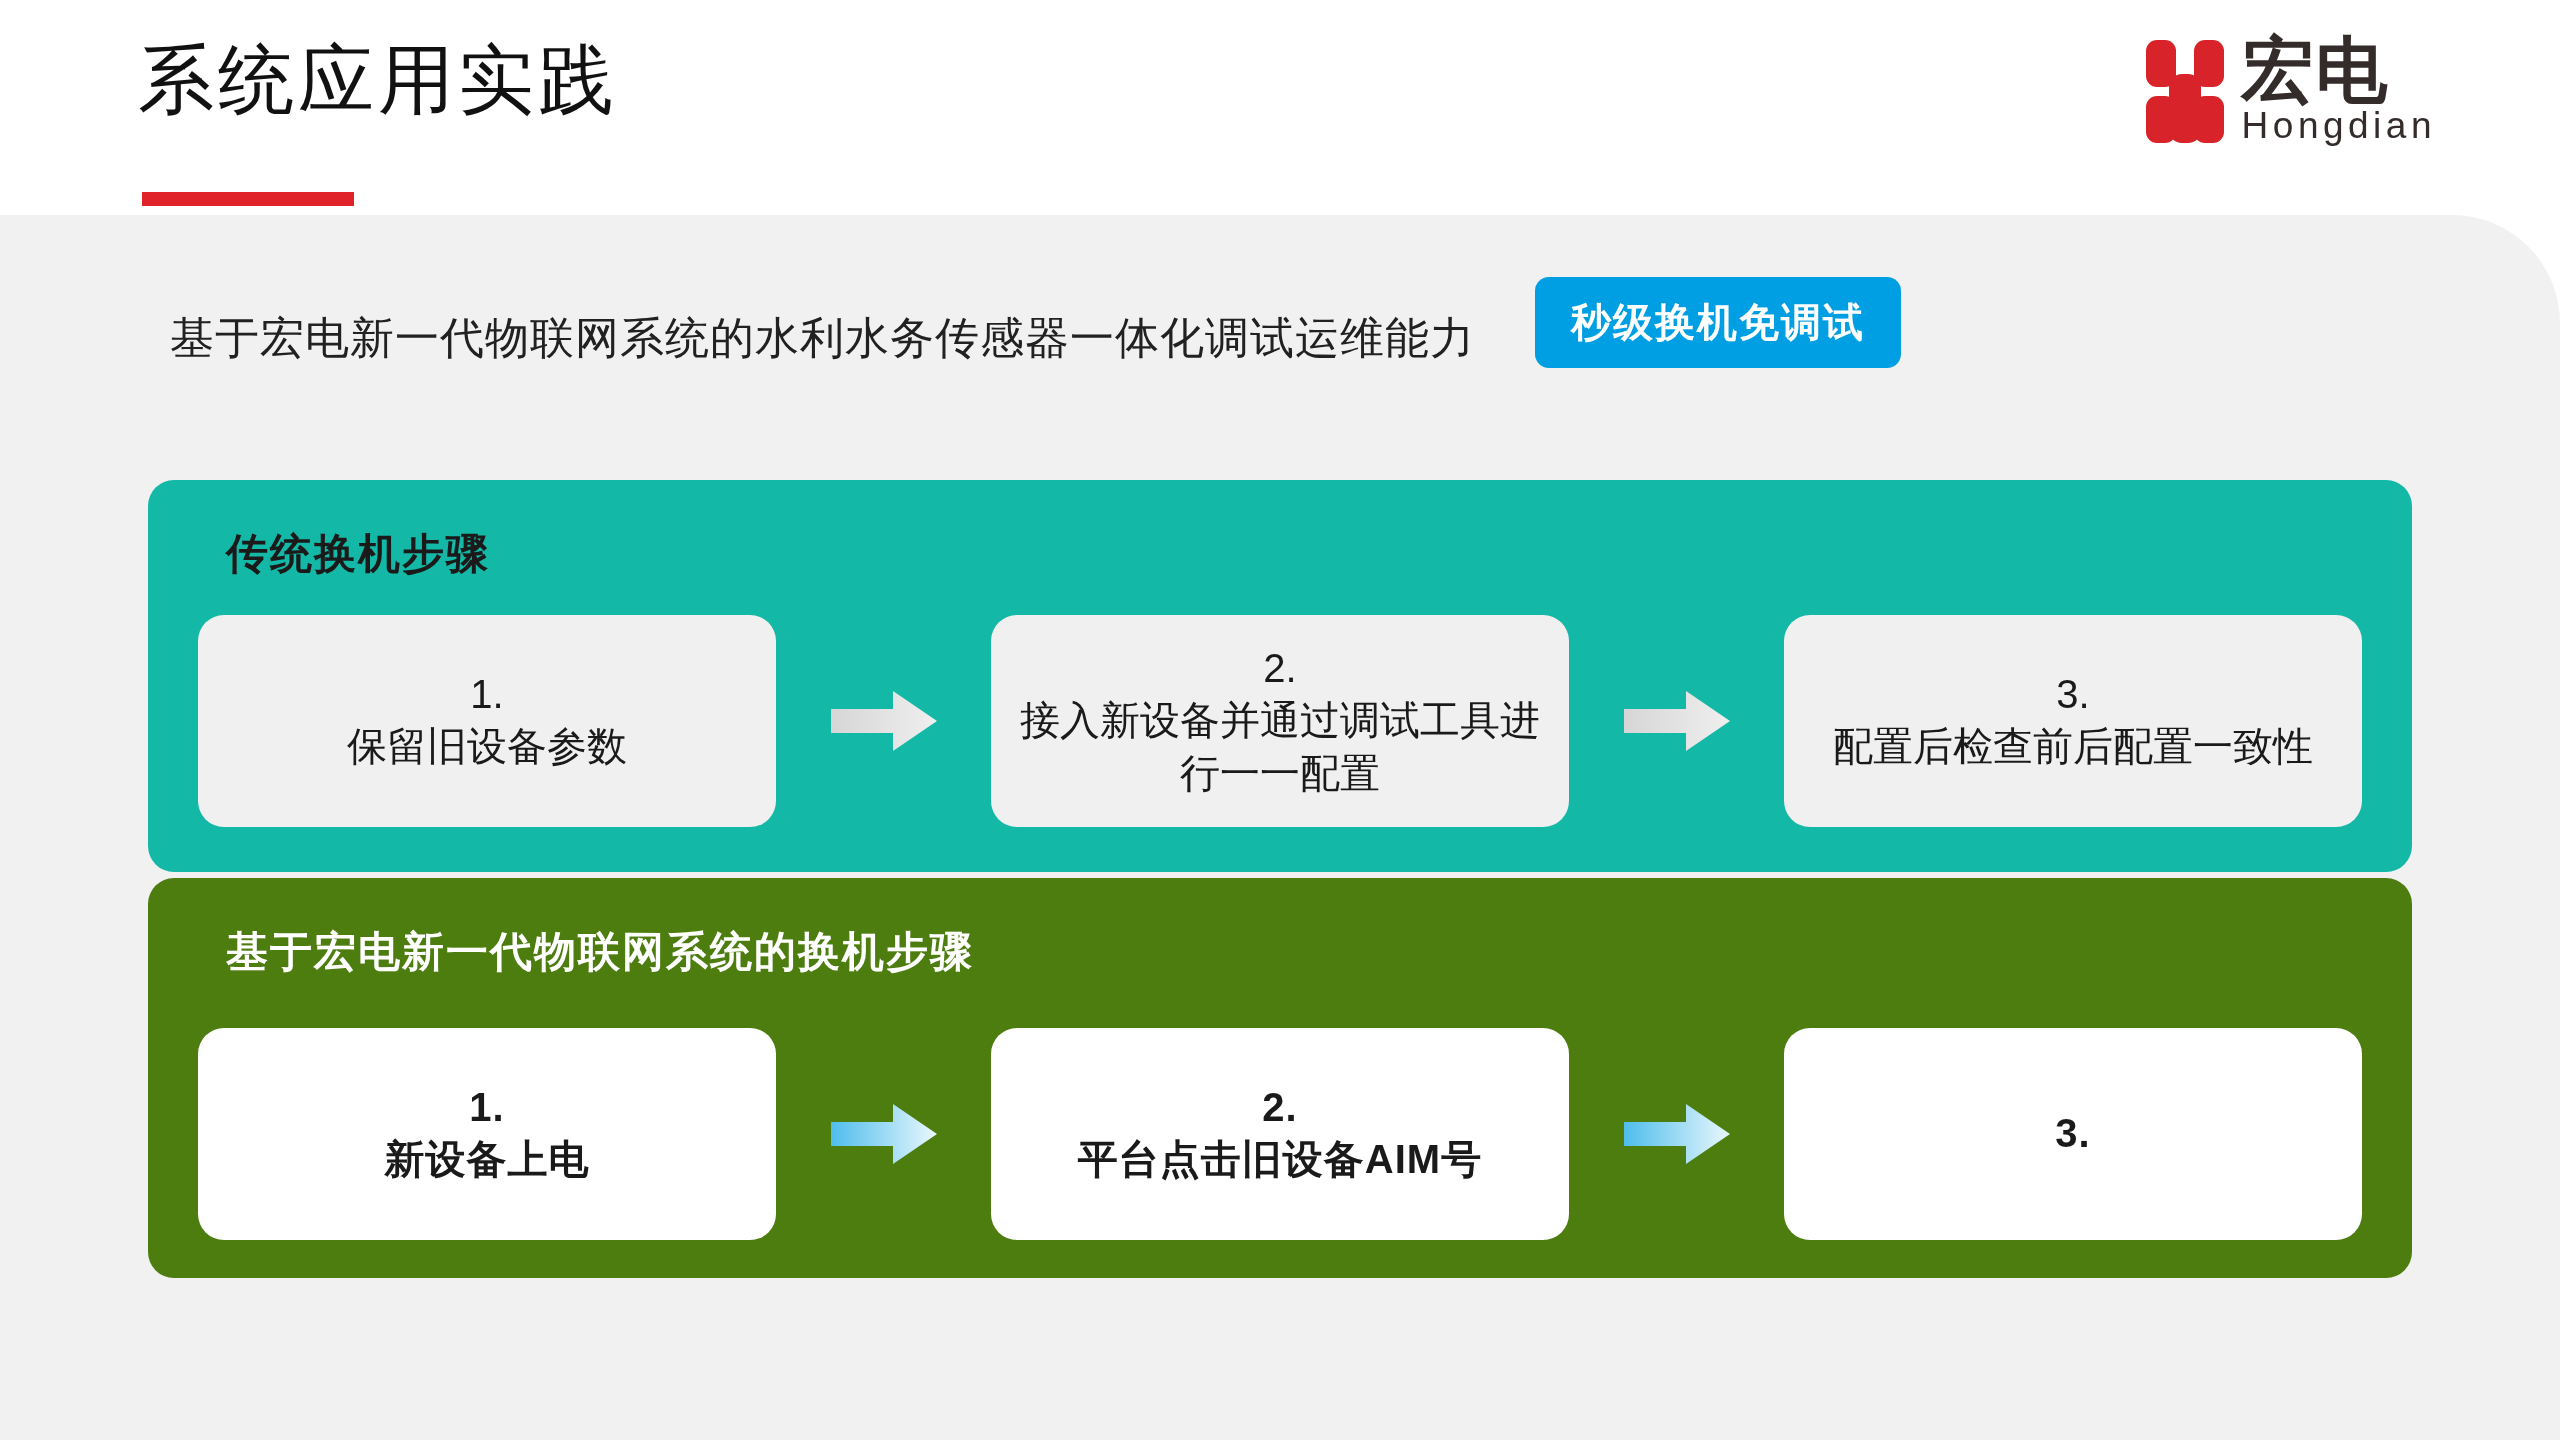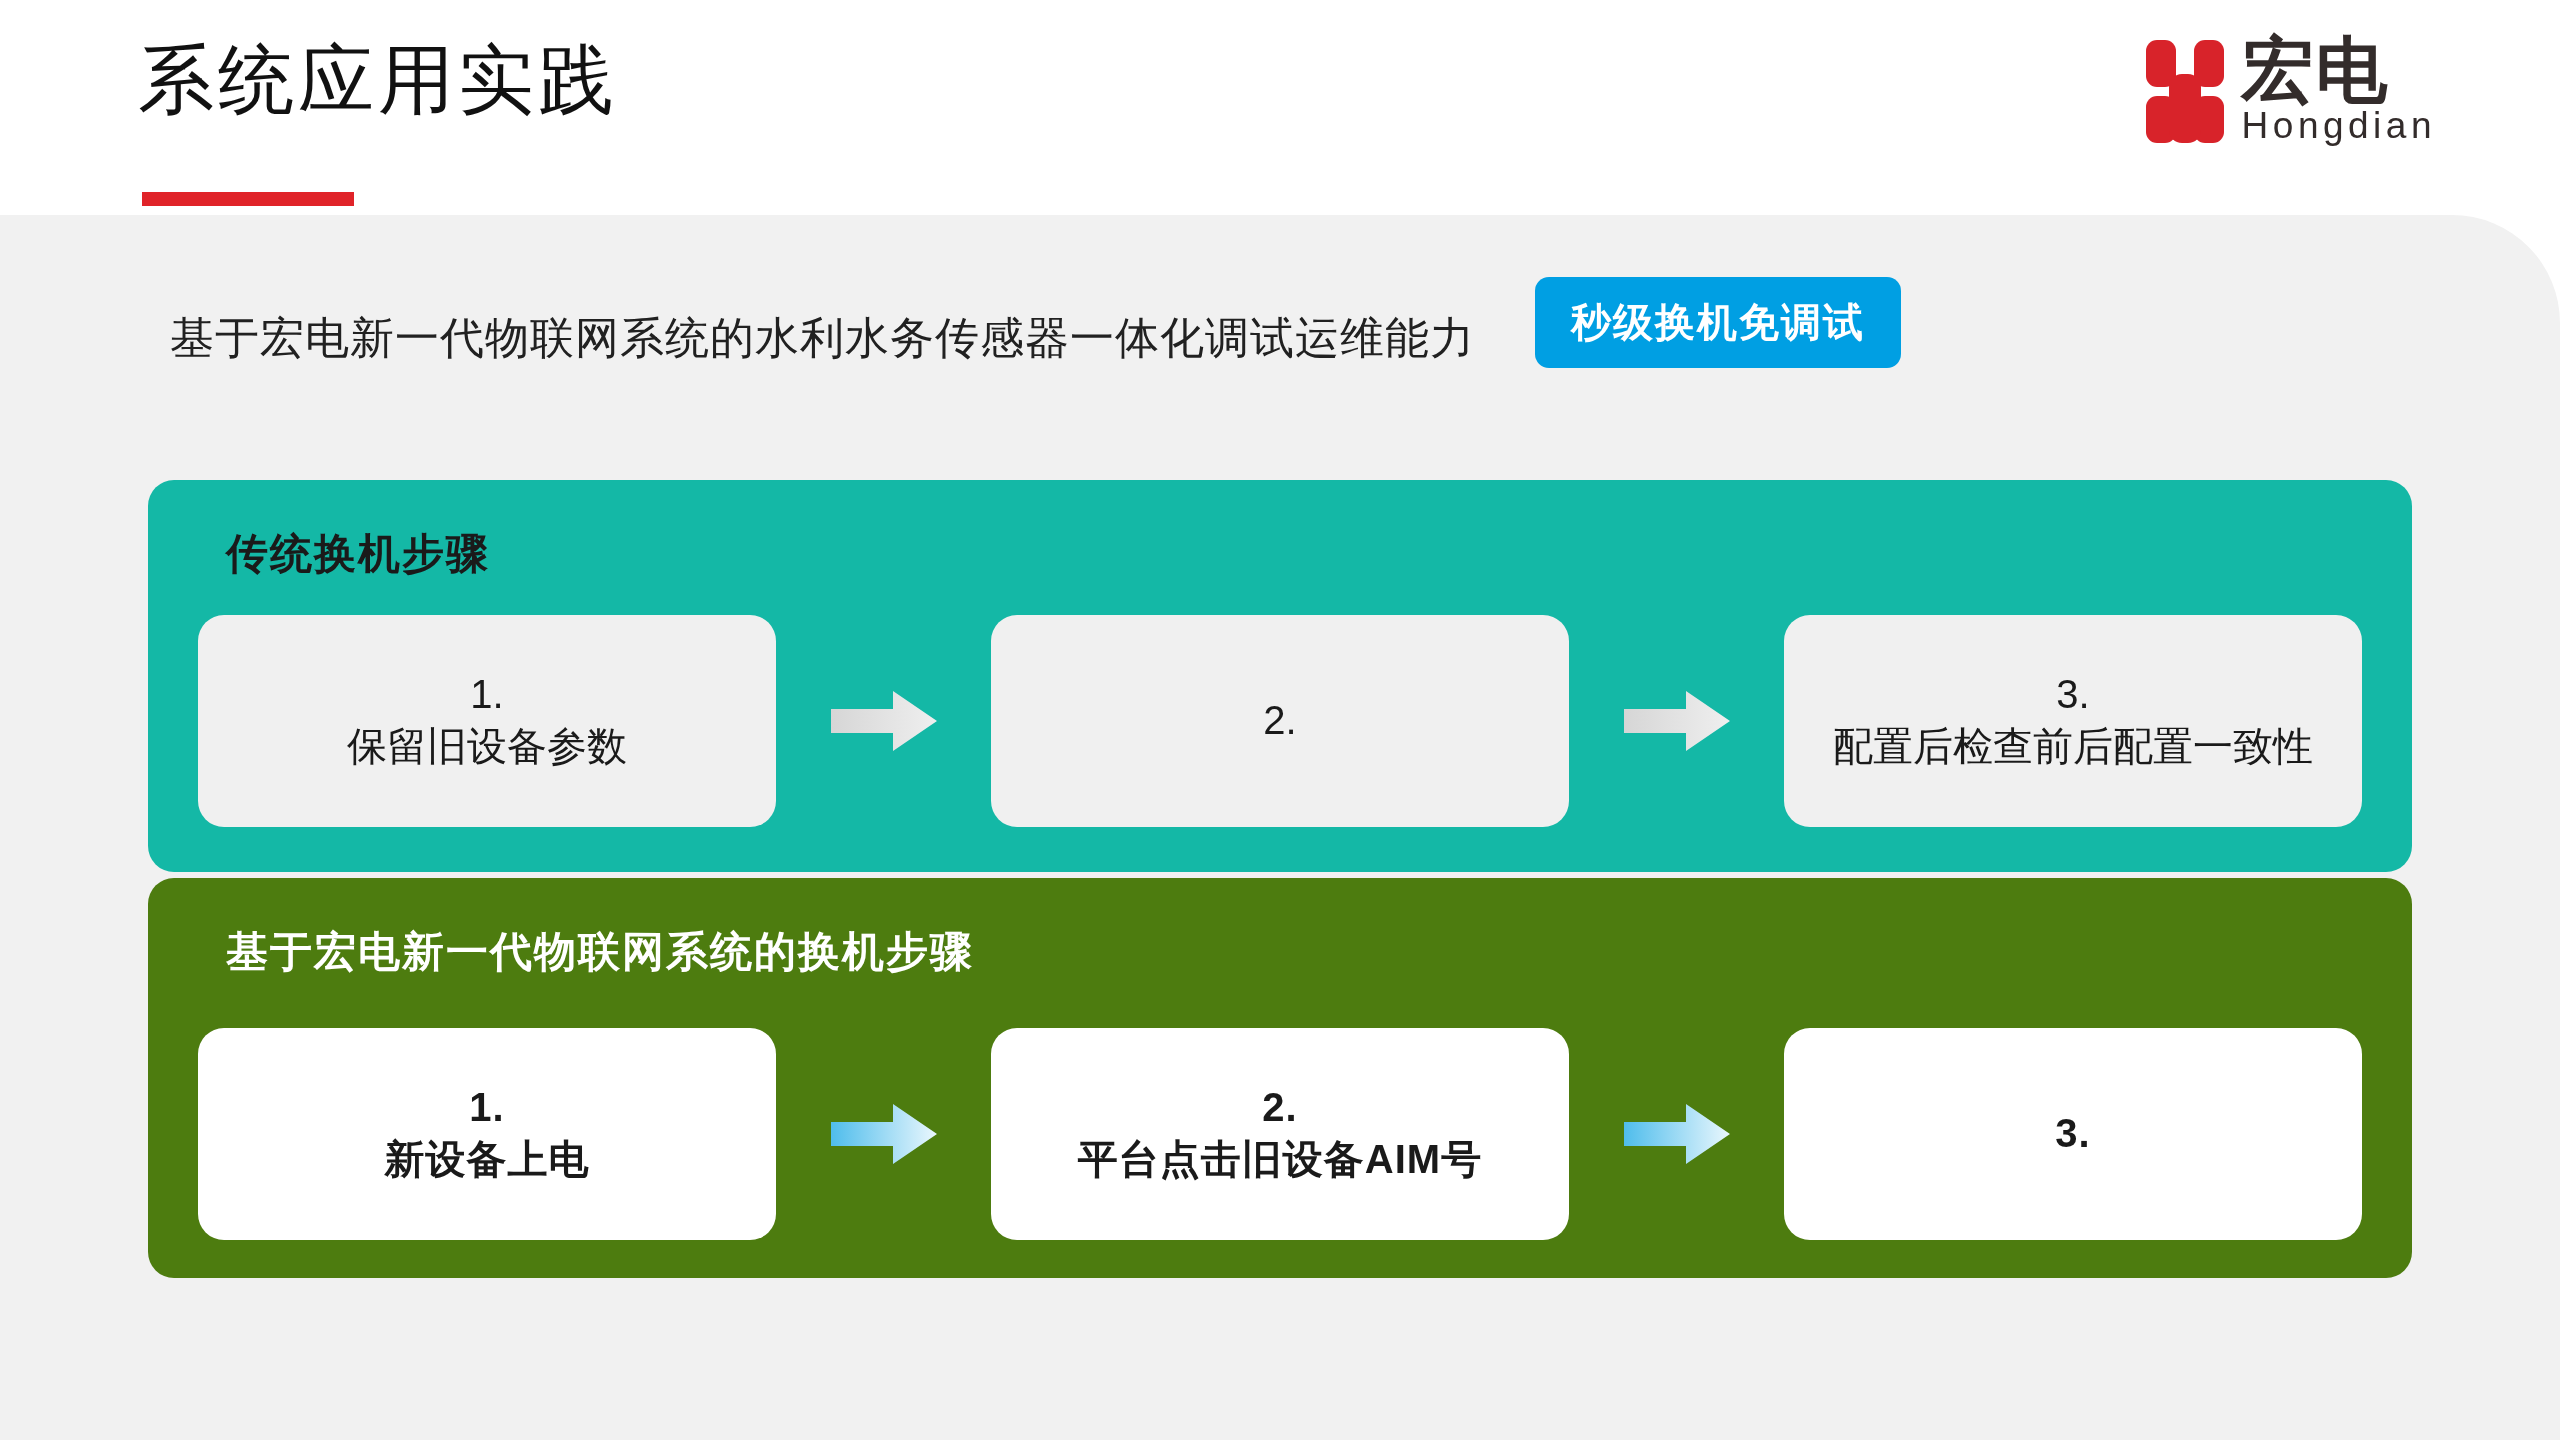--- a/index.html
+++ b/index.html
@@ -157,20 +157,21 @@
             <stop offset="0%" stop-color="#D6D6D6"></stop>
             <stop offset="100%" stop-color="#EFEFEF"></stop>
           </linearGradient>
         </defs>
         <path d="M2,23 L64,23 L64,5 L108,35 L64,65 L64,47 L2,47 Z" fill="url(#gGray1)"></path>
       </svg>
     </div>
 
     <div class="card">
       <div class="card-num">2.</div>
+      <div class="card-label">接入新设备并通过调试工具进行一一配置</div>
     </div>
 
     <div class="arrow">
       <svg viewBox="0 0 110 70" xmlns="http://www.w3.org/2000/svg">
         <defs>
           <linearGradient id="gGray2" x1="0" y1="0" x2="1" y2="0">
             <stop offset="0%" stop-color="#D6D6D6"></stop>
             <stop offset="100%" stop-color="#EFEFEF"></stop>
           </linearGradient>
         </defs>

